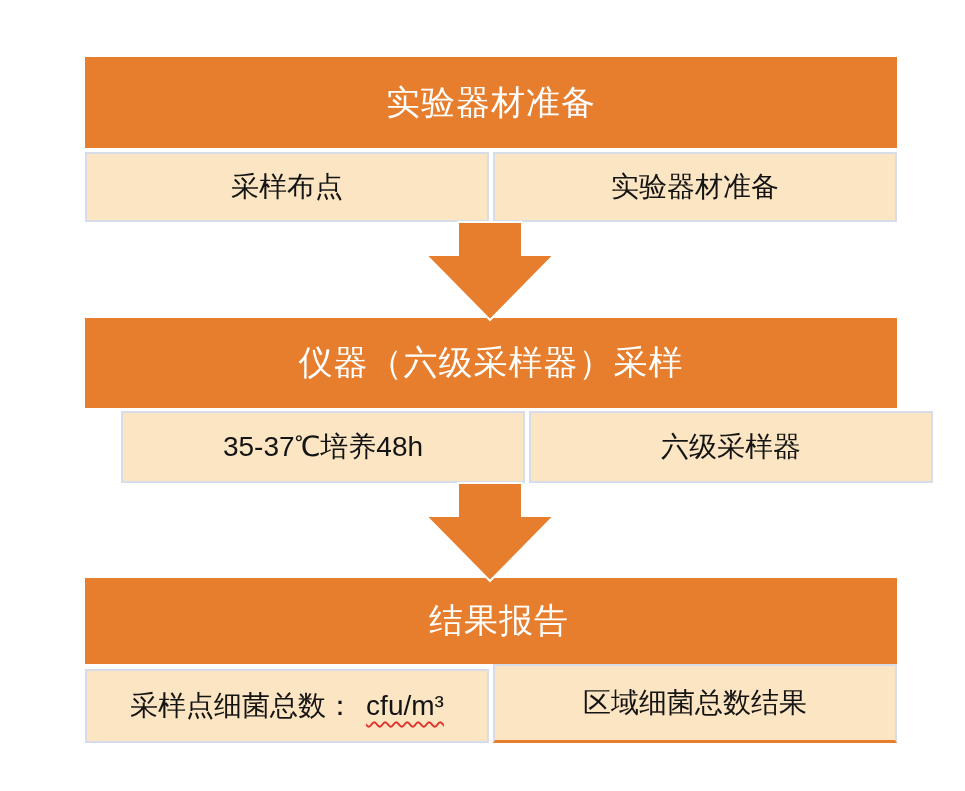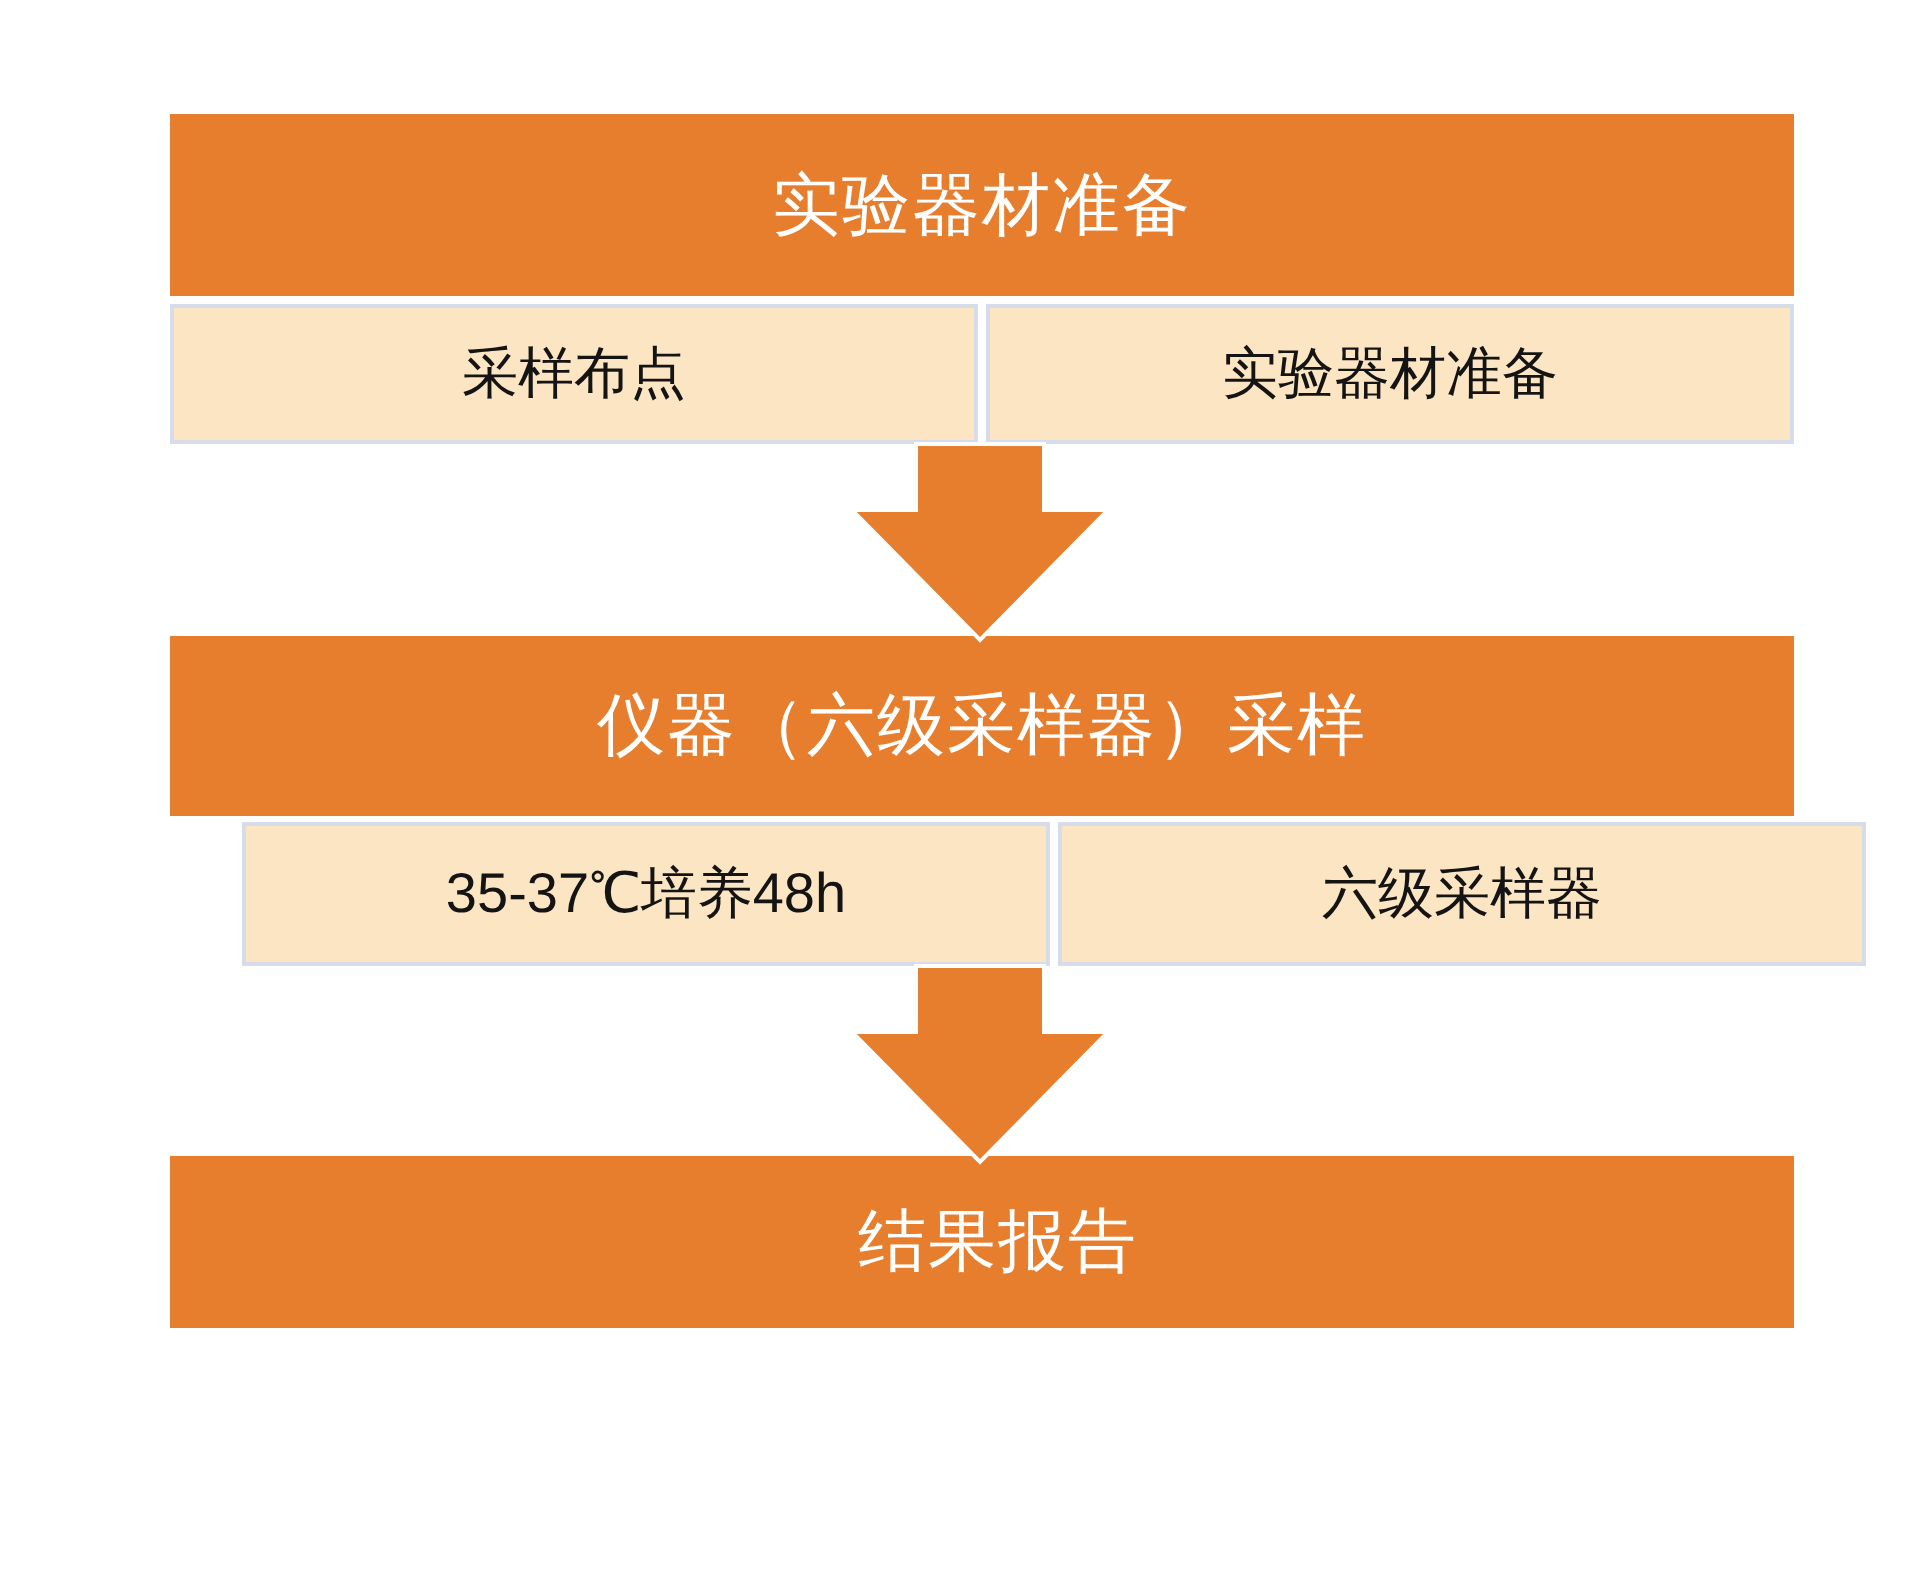--- a/index.html
+++ b/index.html
@@ -104,14 +104,21 @@
   <div class="cell-row s2-cells">
     <div class="cell">35-37℃培养48h</div>
     <div class="cell">六级采样器</div>
   </div>
 
   <svg class="down-arrow arrow-2" viewBox="0 0 130 101" aria-hidden="true">
     <polygon points="33,1 97,1 97,34 129,34 65,99 1,34 33,34" stroke="#FFFFFF" stroke-width="2" stroke-linejoin="miter" fill="#E67E2E"></polygon>
   </svg>
 
   <div class="step-header s3-header">结果报告</div>
+  <div class="cell-row s3-cells">
+    <div class="cell cell-left">
+      <span>采样点细菌总数：</span>
+      <span class="unit">cfu/m³</span>
+    </div>
+    <div class="cell cell-right">区域细菌总数结果</div>
+  </div>
 
 </div>
 
 </body></html>

